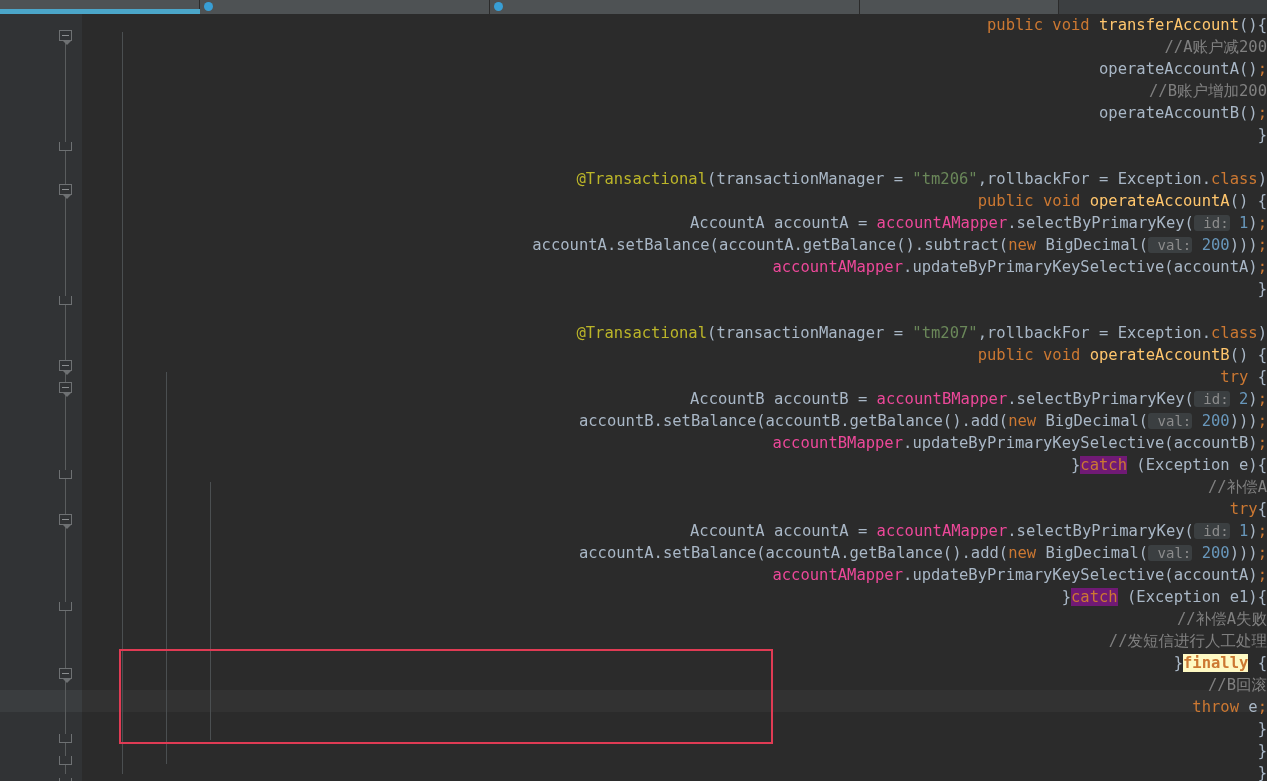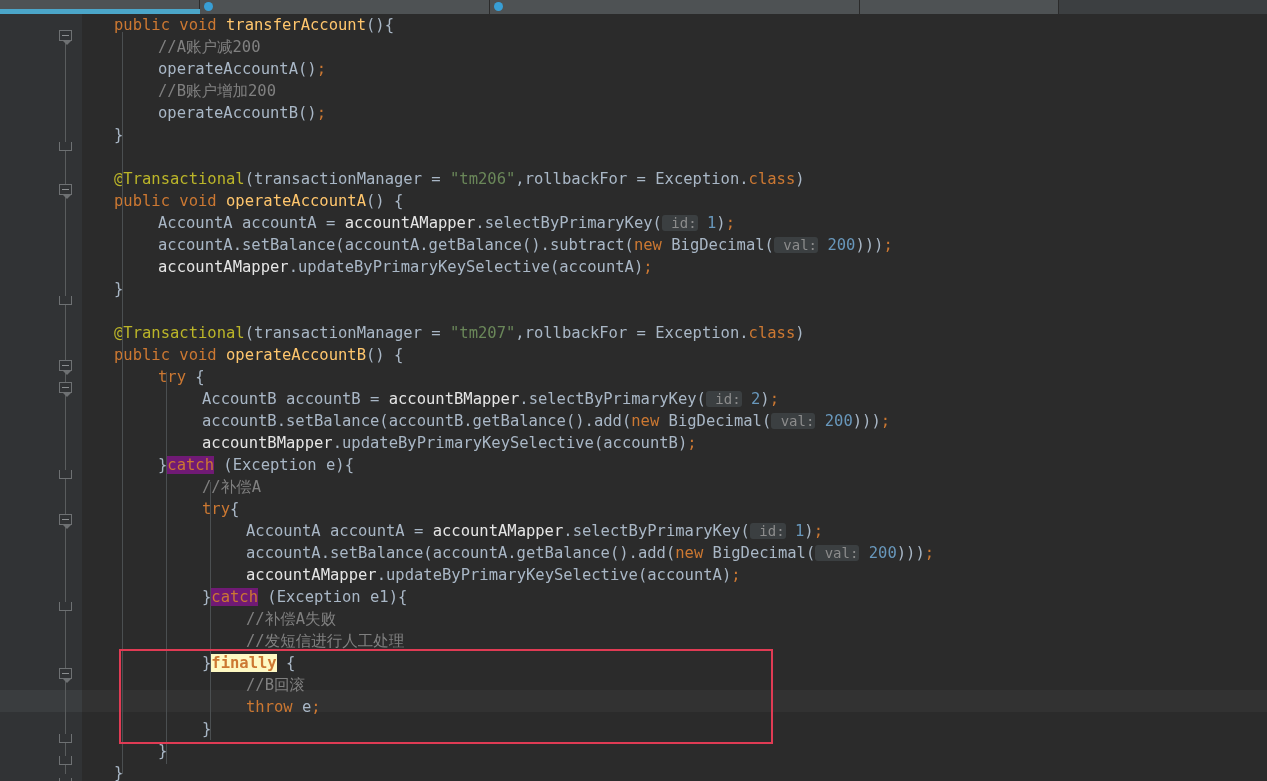--- a/index.html
+++ b/index.html
@@ -121,20 +121,21 @@
   
   #code {
     position: absolute;
     left: 82px; top: 0;
     width: 1185px; height: 767px;
     font-family: "DejaVu Sans Mono", "Liberation Mono", monospace;
     font-size: 15.5px;
     line-height: 22px;
     color: #a9b7c6;
     white-space: pre;
+    text-align: right;
   }
   .line {
     position: relative;
     height: 22px;
     padding-left: 32px;
   }
   
   .indent-guide {
     position: absolute;
     top: 0;
@@ -164,21 +165,21 @@
     border: 2px solid #e03b54;
     box-sizing: border-box;
     pointer-events: none;
   }
 
   
   .kw   { color: #cc7832; }            
   .meth { color: #ffc66d; }            
   .anno { color: #bbb529; }            
   .str  { color: #6a8759; }            
-  .fld  { color: #e5e5e5; }            
+  .fld  { color: #ec4899; }            
   .num  { color: #6897bb; }            
   .cmt  { color: #808080; }            
   .txt  { color: #a9b7c6; }            
   .hint {                               
     color: #8c8c8c;
     background: #3b3f41;
     border-radius: 3px;
     padding: 0 1px;
     font-size: 14px;
   }

